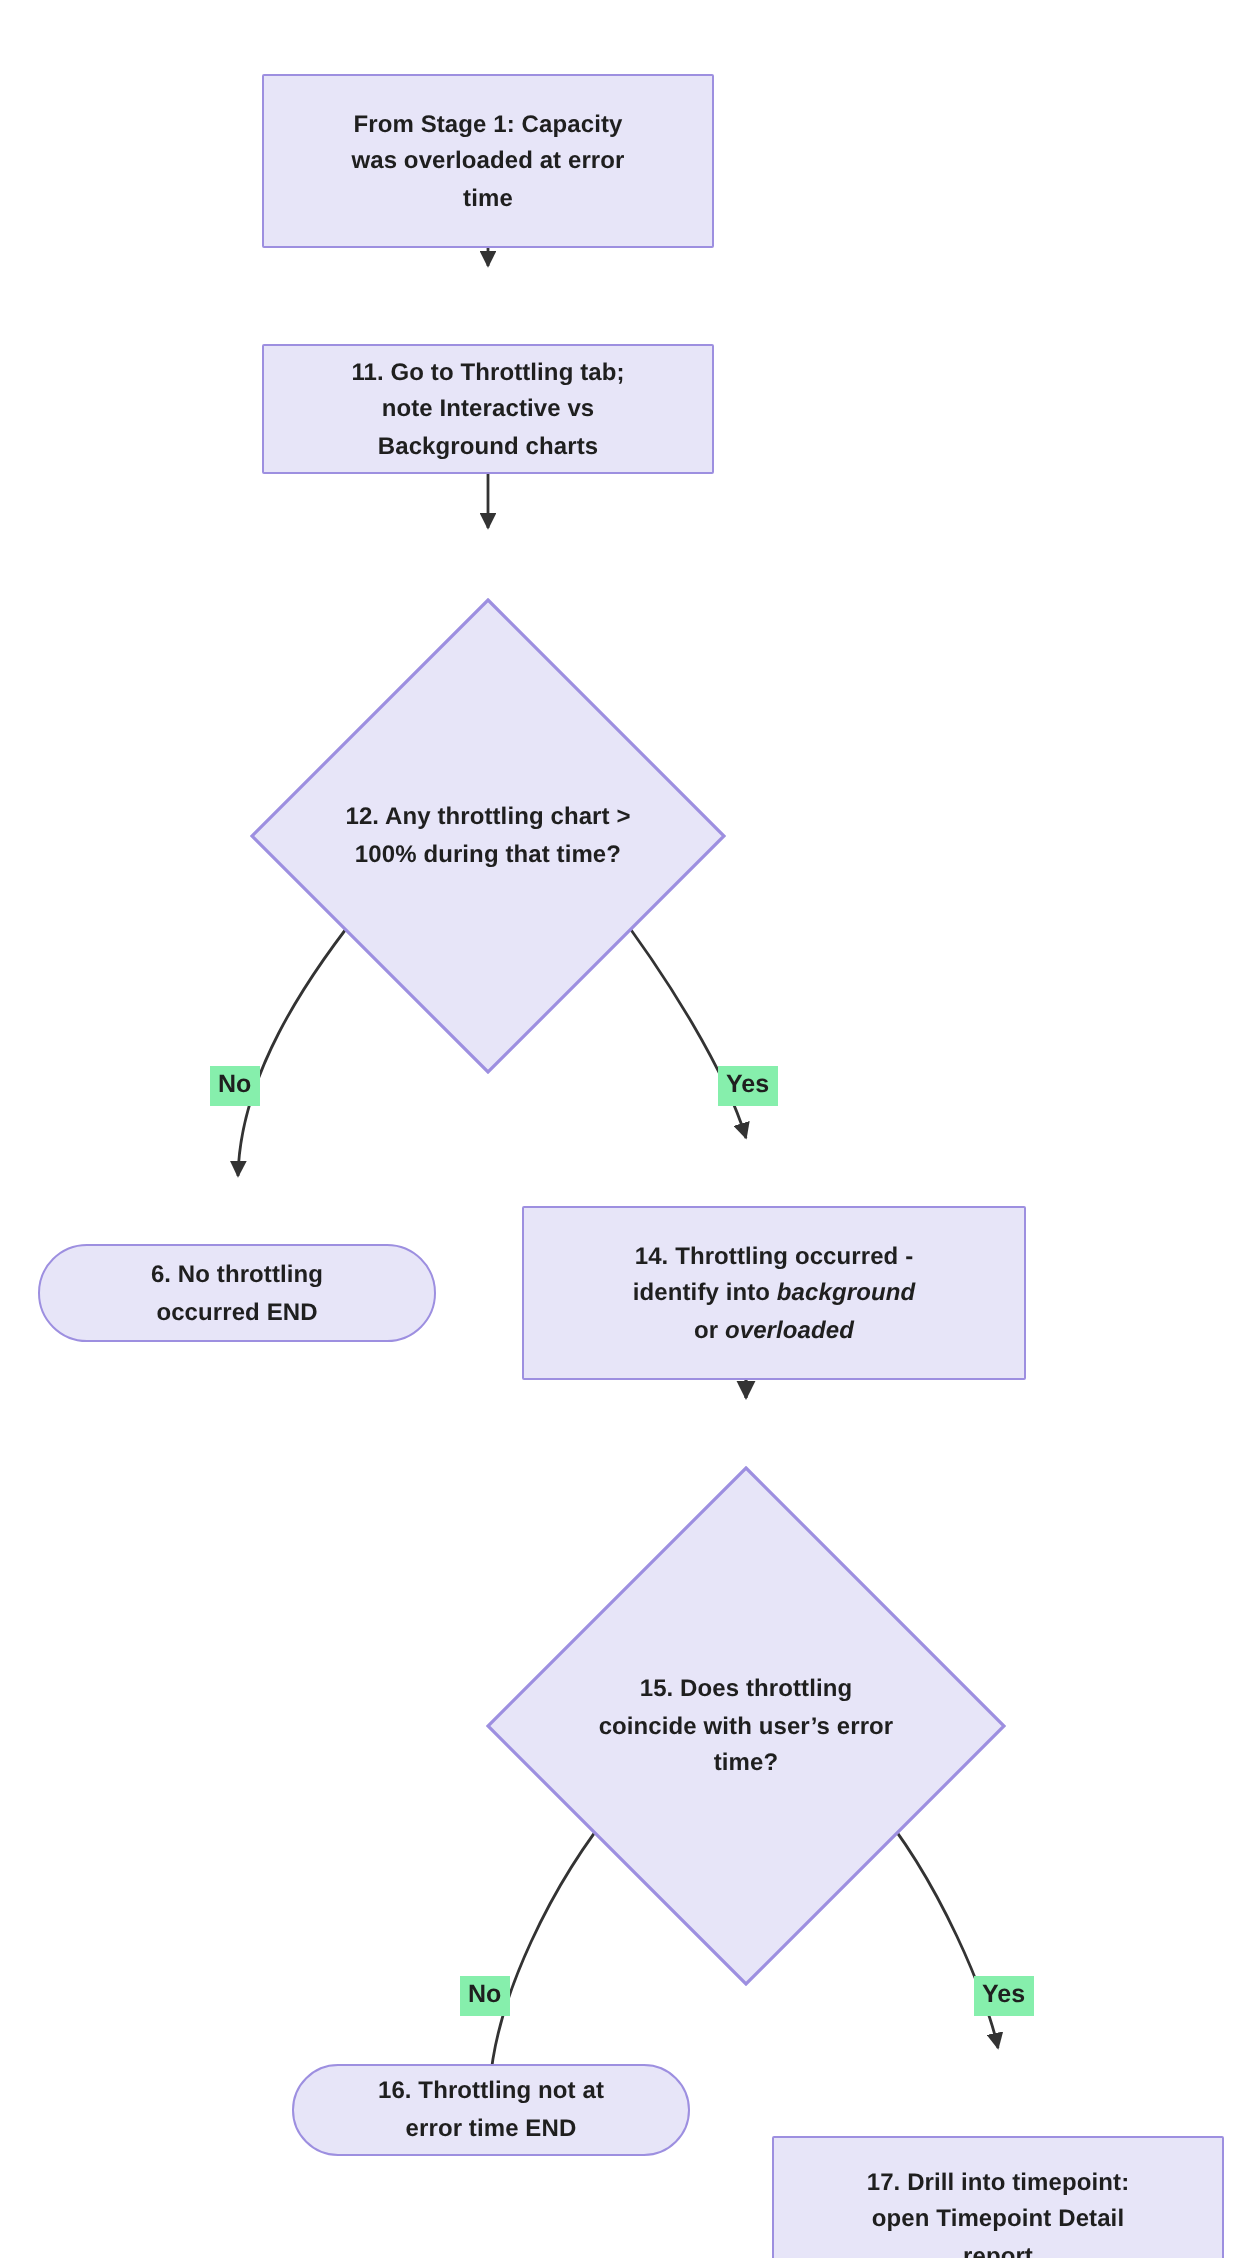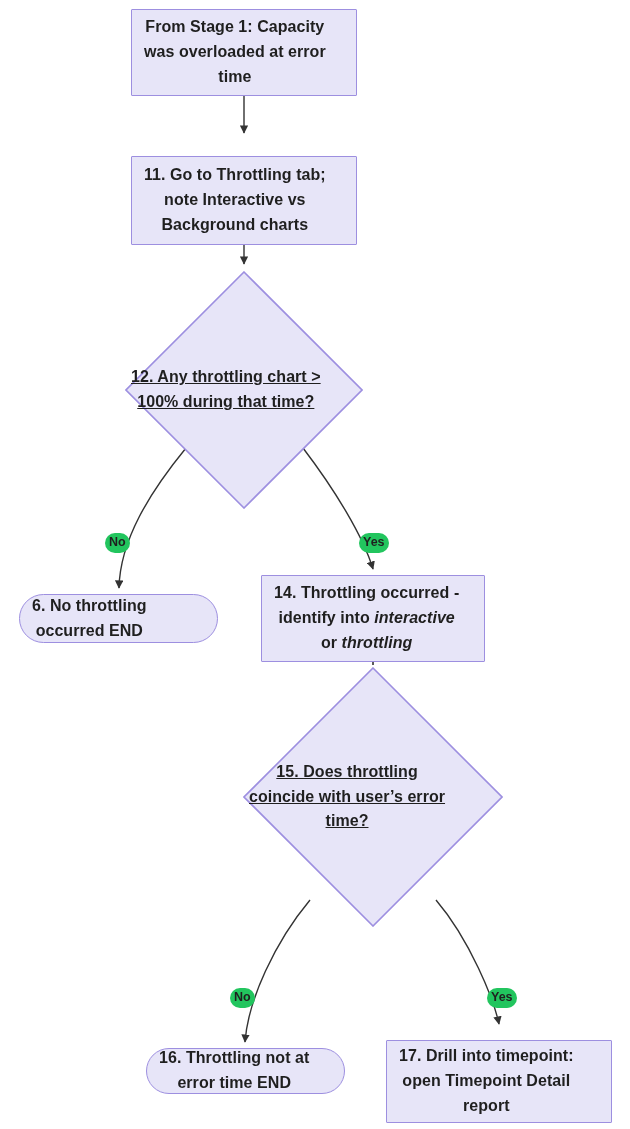--- a/index.html
+++ b/index.html
@@ -24,27 +24,28 @@
     top: 0;
     width: 630px;
     height: 1129px;
     pointer-events: none;
   }
   .node {
     position: absolute;
     box-sizing: border-box;
     display: flex;
     align-items: center;
-    justify-content: flex-start;
+    justify-content: center;
     text-align: center;
     color: #1f1f1f;
-    font-size: 16px;
+    font-size: 12px;
     font-weight: bold;
     line-height: 1.55;
     letter-spacing: 0.05px;
+    margin-top: 28px;
   }
   .node-rect {
     background: #e7e5f8;
     border: 1.2px solid #9d8fe0;
     border-radius: 1px;
   }
   .node-stadium {
     background: #e7e5f8;
     border: 1.2px solid #9d8fe0;
     border-radius: 999px;
@@ -63,32 +64,30 @@
     left: 0;
     top: 0;
     width: 100%;
     height: 100%;
   }
   .diamond-label {
     position: relative;
     z-index: 2;
     padding: 0 6px;
     white-space: pre-line;
-    text-decoration: underline;
   }
   .edge-label {
     position: absolute;
-    background: #22c55e;
+    background: #86efac;
     color: #1f1f1f;
     font-size: 12.5px;
     font-weight: bold;
     line-height: 1.2;
     padding: 2px 4px 3px 4px;
     white-space: nowrap;
-    border-radius: 10px;
   }
   .ital {
     font-style: italic;
   }
 </style>
 </head>
 <body>
 
 <div id="canvas">
 
@@ -113,53 +112,53 @@
 
     <path d="M 436 900 C 470 940 494 1000 499 1024" stroke="#333333" stroke-width="1.4" fill="none" marker-end="url(#arrow)"></path>
   </svg>
 
   <div class="node node-rect" style="left:131px; top:9px; width:226px; height:87px;">
     <span class="node-text">From Stage 1: Capacity
 was overloaded at error
 time</span>
   </div>
 
-  <div class="node node-rect" style="left:131px; top:156px; width:226px; height:89px;">
+  <div class="node node-rect" style="left:131px; top:144px; width:226px; height:65px;">
     <span class="node-text">11. Go to Throttling tab;
 note Interactive vs
 Background charts</span>
   </div>
 
   <div class="node node-diamond" style="left:125px; top:271px; width:238px; height:238px;">
     <svg class="diamond-shape" viewBox="0 0 238 238" preserveAspectRatio="none">
       <polygon points="119,1 237,119 119,237 1,119" fill="#e7e5f8" stroke="#9d8fe0" stroke-width="1.6"></polygon>
     </svg>
     <span class="diamond-label">12. Any throttling chart &gt;
 100% during that time?</span>
   </div>
 
   <div class="node node-stadium" style="left:19px; top:594px; width:199px; height:49px;">
     <span class="node-text">6. No throttling
 occurred END</span>
   </div>
 
-  <div class="node node-rect" style="left:261px; top:575px; width:224px; height:87px;">
-    <span class="node-text"><span>14. Throttling occurred -</span><br><span>identify into </span><span class="ital">interactive</span><br><span>or </span><span class="ital">throttling</span></span>
+  <div class="node node-rect" style="left:261px; top:575px; width:252px; height:87px;">
+    <span class="node-text"><span>14. Throttling occurred -</span><br><span>identify into </span><span class="ital">background</span><br><span>or </span><span class="ital">overloaded</span></span>
   </div>
 
-  <div class="node node-diamond" style="left:243px; top:667px; width:260px; height:260px;">
+  <div class="node node-diamond" style="left:243px; top:705px; width:260px; height:260px;">
     <svg class="diamond-shape" viewBox="0 0 260 260" preserveAspectRatio="none">
       <polygon points="130,1 259,130 130,259 1,130" fill="#e7e5f8" stroke="#9d8fe0" stroke-width="1.6"></polygon>
     </svg>
     <span class="diamond-label">15. Does throttling
 coincide with user’s error
 time?</span>
   </div>
 
-  <div class="node node-stadium" style="left:146px; top:1048px; width:199px; height:46px;">
+  <div class="node node-stadium" style="left:146px; top:1004px; width:199px; height:46px;">
     <span class="node-text">16. Throttling not at
 error time END</span>
   </div>
 
   <div class="node node-rect" style="left:386px; top:1040px; width:226px; height:83px;">
     <span class="node-text">17. Drill into timepoint:
 open Timepoint Detail
 report</span>
   </div>
 

